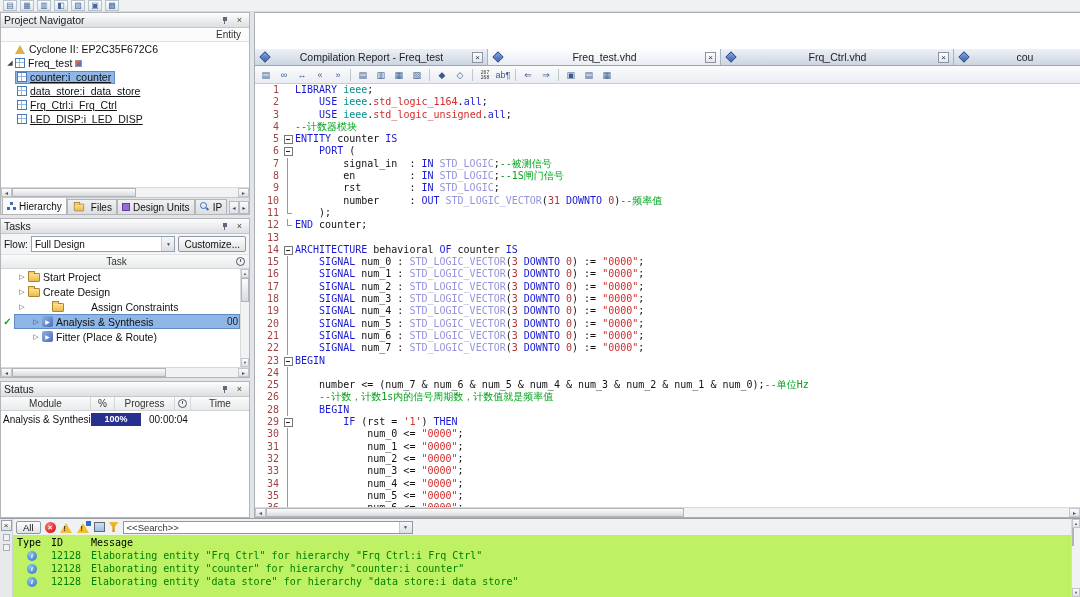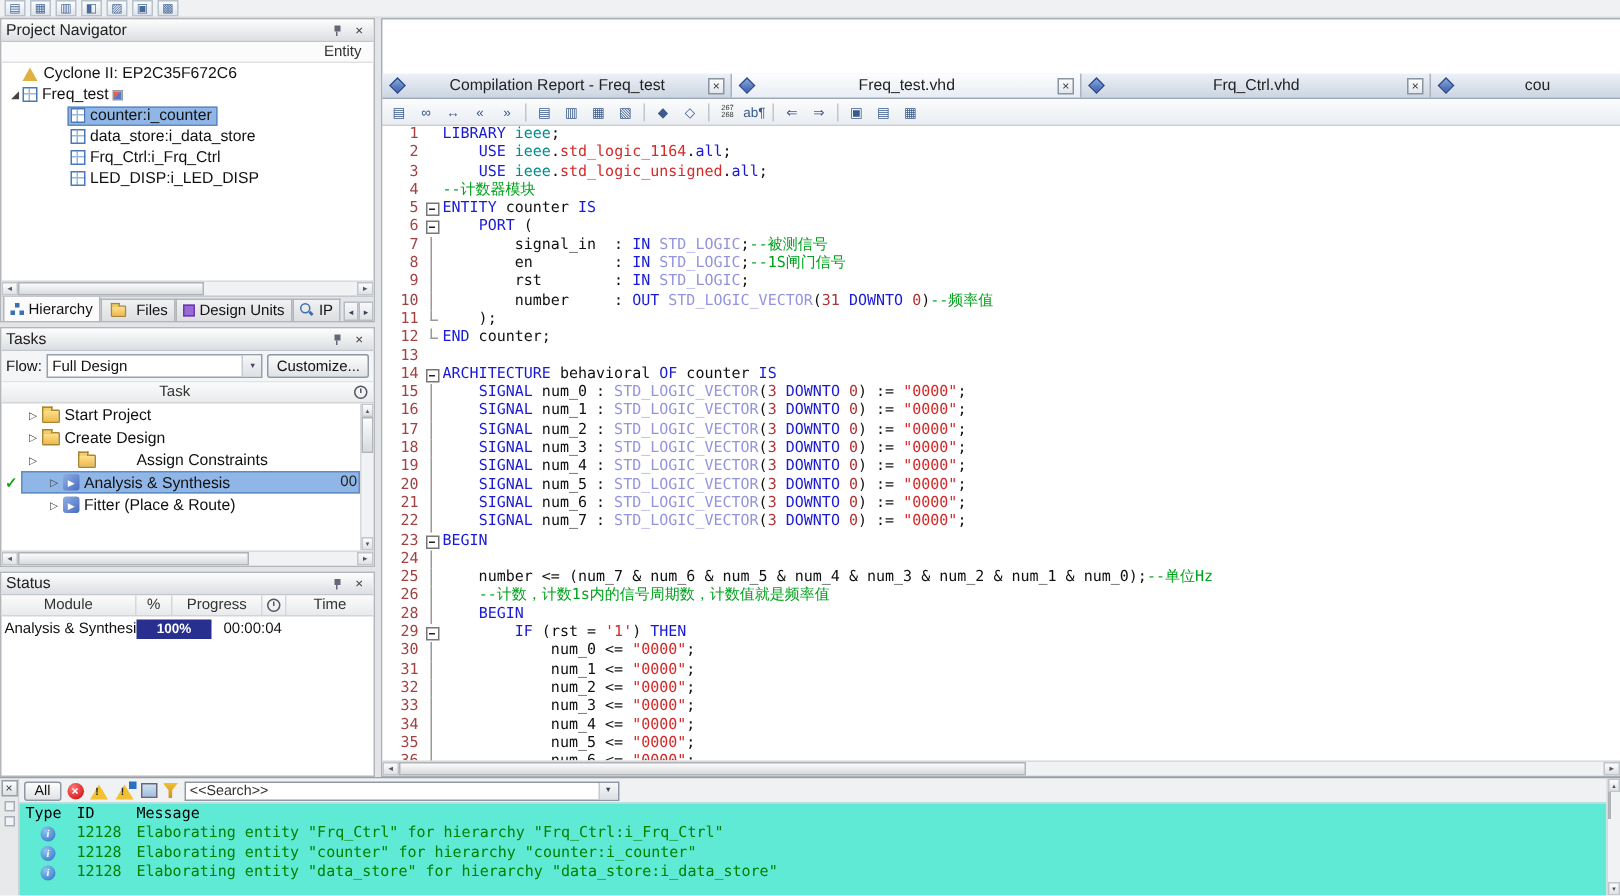--- a/index.html
+++ b/index.html
@@ -26,21 +26,21 @@
 .dock-btn{width:13px;height:11px;margin-left:2px;display:flex;align-items:center;justify-content:center;font-size:9px;color:#444;border:1px solid transparent;flex:none;}
 .dock-btn.close::after{content:"×";}
 .pin-ico{position:relative;width:8px;height:9px;display:inline-block;}
 .pin-ico::before{content:"";position:absolute;left:2px;top:1px;width:4px;height:4px;background:#667;}
 .pin-ico::after{content:"";position:absolute;left:3px;top:5px;width:1px;height:3px;background:#667;}
 
 
 .entity-hdr{height:14px;flex:none;background:#fbfbfc;border-bottom:1px solid #dfe1e4;display:flex;align-items:center;justify-content:flex-end;padding-right:8px;font-size:10px;color:#333;}
 .pn-tree{flex:none;}
 .tree-row{height:14px;display:flex;align-items:center;font-size:10.5px;padding-left:4px;white-space:nowrap;}
-.tree-row.inst{padding-left:44px;}
+.tree-row.inst{padding-left:14px;text-decoration:underline;}
 .exp{width:10px;font-size:7px;color:#444;flex:none;text-align:center;}
 .dev-ico{width:0;height:0;border-left:5px solid transparent;border-right:5px solid transparent;border-bottom:9px solid #e0b040;margin-right:4px;flex:none;}
 .grid-ico{width:10px;height:10px;border:1px solid #4a78b8;background:linear-gradient(#9ab8dc,#9ab8dc) 0 3px/10px 1px no-repeat,linear-gradient(#9ab8dc,#9ab8dc) 3px 0/1px 10px no-repeat,#fff;margin-right:3px;flex:none;}
 .badge-ico{width:7px;height:7px;margin-left:3px;background:linear-gradient(135deg,#e06050 50%,#5078d0 50%);border:1px solid #999;flex:none;}
 .hl{display:flex;align-items:center;height:13px;padding:0 3px 0 1px;border:1px solid transparent;}
 .hl.sel{background:var(--selection-bg);border:1px solid var(--selection-border);}
 .fill{flex:1;}
 
 
 .hscroll{height:10px;flex:none;display:flex;background:#f1f2f3;border-top:1px solid #d7d9dc;}
@@ -147,21 +147,21 @@
 .all-btn{height:13px;padding:0 6px;font-size:9.5px;border:1px solid #8e98a4;background:linear-gradient(#fdfdfd,#dfe2e6);border-radius:2px;display:flex;align-items:center;flex:none;}
 .err-ico{width:11px;height:11px;border-radius:50%;background:radial-gradient(circle at 35% 30%,#f77,#c00);color:#fff;font-size:8px;font-weight:bold;display:flex;align-items:center;justify-content:center;flex:none;}
 .err-ico::after{content:"×";}
 .warn-wrap{position:relative;width:13px;height:11px;flex:none;}
 .warn-ico{position:absolute;left:0;bottom:0;width:0;height:0;border-left:6px solid transparent;border-right:6px solid transparent;border-bottom:10px solid #f2c030;}
 .warn-ico::after{content:"!";position:absolute;left:-2px;top:2px;font-size:7px;font-weight:bold;color:#222;}
 .warn-badge{position:absolute;right:-1px;top:-1px;width:5px;height:5px;background:#2a6fc0;}
 .grid2-ico{width:11px;height:10px;border:1px solid #667;background:linear-gradient(#cfe0f2,#9ec0e0);flex:none;}
 .funnel-ico{width:10px;height:10px;background:linear-gradient(#f0c030,#d09020);clip-path:polygon(0 0,100% 0,62% 48%,62% 100%,38% 100%,38% 48%);flex:none;}
 .search-combo{width:290px;height:13px;background:#fff;border:1px solid #8e98a4;display:flex;align-items:center;font-size:9.5px;color:#333;padding-left:3px;flex:none;}
-.msg-list{flex:1;background:#5eead4;border-top:1px solid #cfd2d5;font-family:"DejaVu Sans Mono",monospace;font-size:10px;overflow:hidden;}
+.msg-list{flex:1;background:#bef264;border-top:1px solid #cfd2d5;font-family:"DejaVu Sans Mono",monospace;font-size:10px;overflow:hidden;}
 .msg-cols{height:13px;display:flex;align-items:center;color:#000;}
 .msg-col-type{width:38px;padding-left:4px;flex:none;}
 .msg-col-id{width:40px;flex:none;}
 .msg-row{height:13px;display:flex;align-items:center;color:var(--message-text);white-space:pre;}
 .msg-type{width:38px;display:flex;justify-content:center;flex:none;}
 .info-ico{width:10px;height:10px;border-radius:50%;background:radial-gradient(circle at 35% 30%,#8ec4f0,#2a6fc0);color:#fff;font-size:7px;font-weight:bold;font-style:italic;display:flex;align-items:center;justify-content:center;font-family:"Liberation Serif",serif;}
 .msg-id{width:40px;flex:none;}
 .msg-text{flex:1;overflow:hidden;}
 .msg-vscroll{position:relative;width:9px;flex:none;background:#f1f2f3;border-left:1px solid #d7d9dc;display:flex;flex-direction:column;}
 .msg-vscroll .sb-btn{width:100%;height:9px;font-size:4px;}

